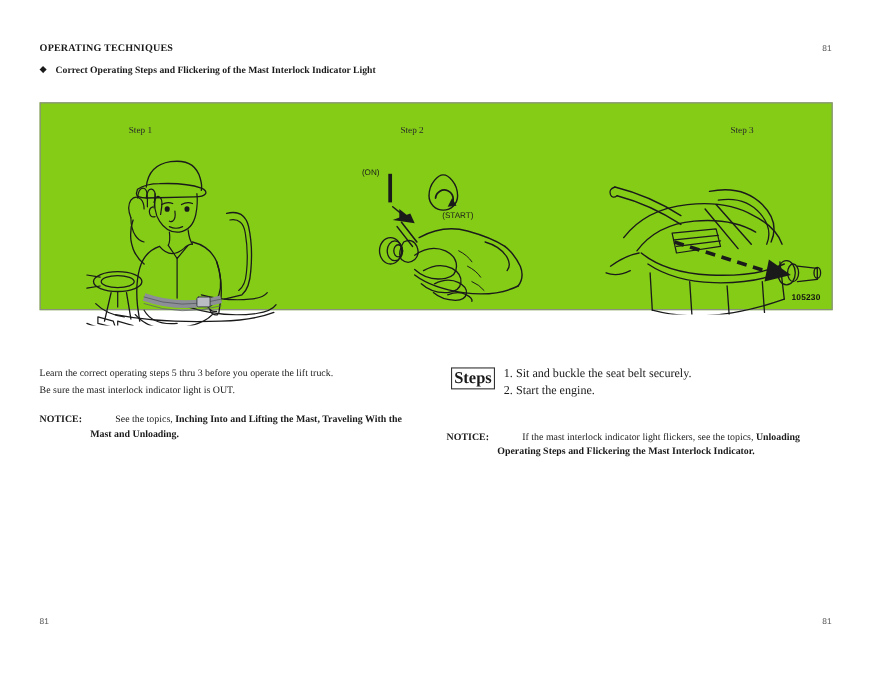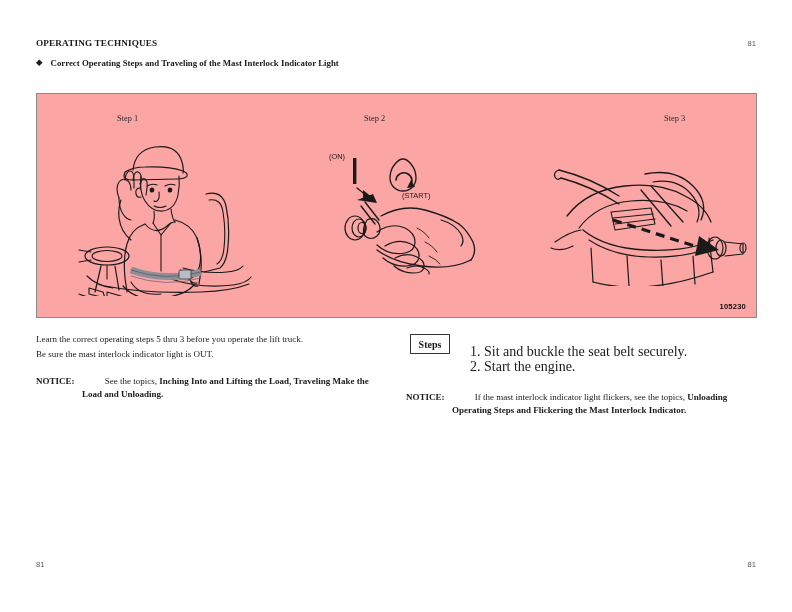--- a/index.html
+++ b/index.html
@@ -61,24 +61,24 @@
     margin-right: 8px;
     vertical-align: 1px;
   }
 
   
   .figure-box {
     position: absolute;
     left: 36px;
     top: 93px;
     width: 721px;
-    height: 225px;
+    height: 189px;
     border: 1px solid #8a8a8a;
     box-sizing: border-box;
-    background: #fca5a5;
+    background: #84cc16;
   }
   .step-label {
     position: absolute;
     font-size: 8.4px;
     color: #2a2a2a;
     white-space: nowrap;
   }
   .step-label-1 { left: 80px;  top: 20px; }
   .step-label-2 { left: 327px; top: 20px; }
   .step-label-3 { left: 579px; top: 20px; margin-left: 48px; }
@@ -160,33 +160,33 @@
     position: absolute;
     left: 410px;
     top: 334px;
     width: 40px;
     height: 20px;
     border: 1px solid #333;
     box-sizing: border-box;
     display: flex;
     align-items: center;
     justify-content: center;
-    font-size: 10px;
+    font-size: 15px;
     font-weight: bold;
     background: #fff;
   }
   .steps-list {
     position: absolute;
     left: 458px;
     top: 333px;
     width: 300px;
-    font-size: 14px;
+    font-size: 11px;
     line-height: 14.6px;
     list-style: none;
-    margin: 12px;
+    margin: 0;
     padding: 0;
   }
   .steps-list li {
     white-space: nowrap;
   }
 
   
   .footer-left,
   .footer-right {
     position: absolute;
@@ -204,21 +204,21 @@
 <body>
 
 <div class="page">
 
   <div class="header-row">
     <div class="header-title">OPERATING TECHNIQUES</div>
     <div class="header-pageno">81</div>
   </div>
 
   <div class="section-heading">
-    <span class="bullet-diamond">◆</span><span>Correct Operating Steps and Traveling of the Mast Interlock Indicator Light</span>
+    <span class="bullet-diamond">◆</span><span>Correct Operating Steps and Flickering of the Mast Interlock Indicator Light</span>
   </div>
 
   <div class="figure-box">
 
     <div class="step-label step-label-1">Step 1</div>
     <div class="step-label step-label-2">Step 2</div>
     <div class="step-label step-label-3">Step 3</div>
 
     <div class="illus illus-1">
       <svg width="180" height="160" viewBox="0 0 180 160" fill="none" stroke="#1a1a1a" stroke-width="1.1" stroke-linecap="round" stroke-linejoin="round">
@@ -380,22 +380,22 @@
   </div>
 
   <div class="intro">
     <div>Learn the correct operating steps 5 thru 3 before you operate the lift truck.</div>
     <div>Be sure the mast interlock indicator light is OUT.</div>
   </div>
 
   <div class="notice-block notice-left">
     <span class="notice-lead">NOTICE:</span>
     <span class="notice-body">See the topics,</span>
-    <span class="nb">Inching Into and Lifting the Load, Traveling Make the</span>
-    <span class="notice-cont">Load and Unloading.</span>
+    <span class="nb">Inching Into and Lifting the Mast, Traveling With the</span>
+    <span class="notice-cont">Mast and Unloading.</span>
   </div>
 
   <div class="steps-box">
     <span>Steps</span>
   </div>
   <ol class="steps-list">
     <li>1. Sit and buckle the seat belt securely.</li>
     <li>2. Start the engine.</li>
   </ol>
 

